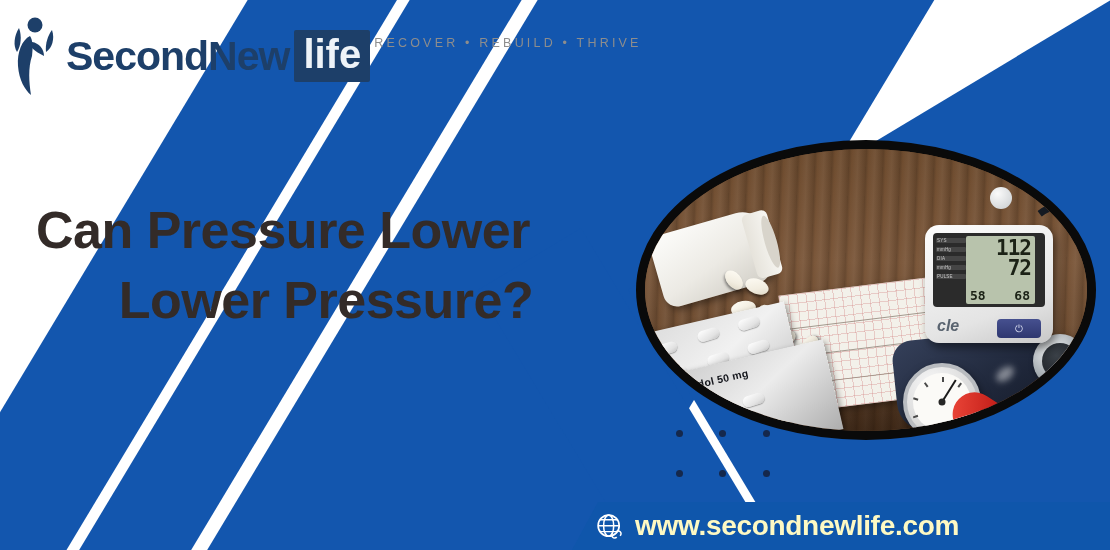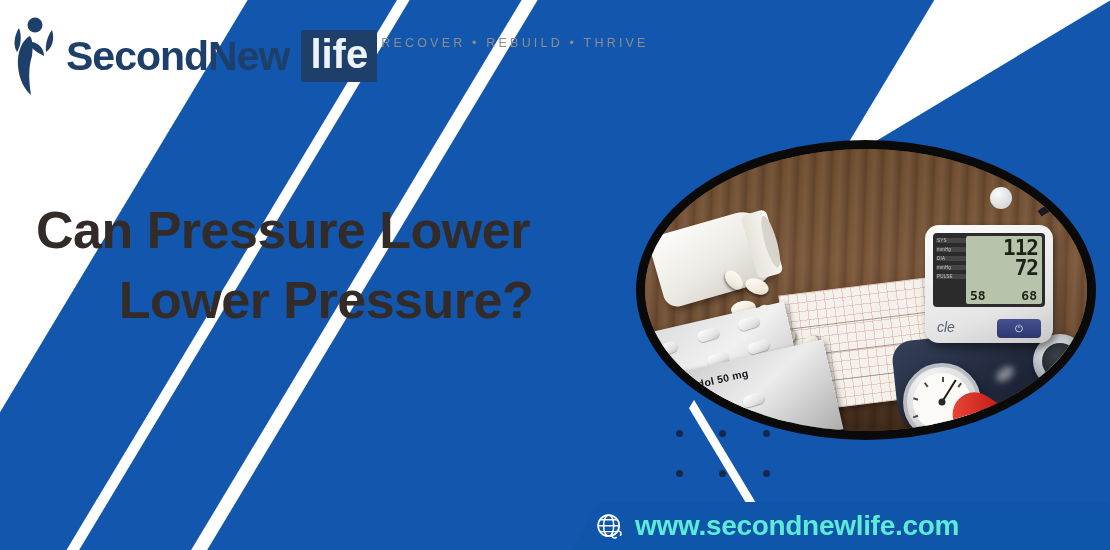--- a/index.html
+++ b/index.html
@@ -63,21 +63,21 @@
   #logo-mark{width:52px;height:80px;flex:0 0 auto;}
   #logo-text{display:flex;flex-direction:row;}
   #logo-word-row{display:flex;align-items:center;}
   #logo-secondnew{
     font-size:41px;font-weight:700;color:#1d3f69;
     letter-spacing:-1px;line-height:1;
   }
   #logo-life-box{
     background:#1d3f69;color:#eef3f8;
     font-size:40px;font-weight:600;line-height:1;
-    padding:4px 9px 8px 9px;margin-left:12px;border-radius:2px;
+    padding:4px 9px 8px 9px;margin-left:5px;border-radius:2px;
   }
   #logo-tagline{
     margin-top:6px;margin-left:4px;
     font-size:12.5px;letter-spacing:3.2px;color:#8d8d8d;font-weight:500;
     white-space:nowrap;
   }
 
   
   #headline{
     position:absolute;left:36px;top:196px;width:620px;
@@ -191,29 +191,29 @@
   }
   .bp-labels{
     width:30px;padding:5px 0 0 3px;
     display:flex;flex-direction:column;gap:4px;
   }
   .bp-labels span{
     font-size:4.5px;color:#c8c8c8;letter-spacing:.2px;
     background:#454545;border-radius:1px;padding:0 1px;
   }
   .bp-lcd{
-    flex:1;margin:3px 3px 3px 0;background:#b8c3ac;border-radius:2px;
+    flex:1;margin:3px 10px 3px 0;background:#b8c3ac;border-radius:2px;
     position:relative;font-family:"DejaVu Sans Mono", monospace;color:#1b2216;
   }
   .bp-sys{position:absolute;right:4px;top:0px;font-size:21px;font-weight:700;letter-spacing:-1px;}
   .bp-dia{position:absolute;right:4px;top:20px;font-size:21px;font-weight:700;letter-spacing:-1px;}
   .bp-p1{position:absolute;left:4px;bottom:1px;font-size:13px;font-weight:700;}
   .bp-p2{position:absolute;right:5px;bottom:1px;font-size:13px;font-weight:700;}
   .bp-brand{
-    position:absolute;left:12px;bottom:8px;font-size:14px;font-weight:400;color:#5a6470;
+    position:absolute;left:12px;bottom:8px;font-size:16px;font-weight:700;color:#5a6470;
     font-style:italic;
   }
   .bp-btn{
     position:absolute;right:12px;bottom:5px;width:44px;height:19px;border-radius:4px;
     background:linear-gradient(180deg,#46508f,#2e3770);
     display:flex;align-items:center;justify-content:center;
     color:#d8dcf0;font-size:10px;
   }
 
   
@@ -292,21 +292,21 @@
   
   #url-bar{
     position:absolute;left:572px;bottom:0;width:538px;height:48px;
     background:#0f56ab;
     display:flex;align-items:center;gap:12px;
     padding-left:24px;
     clip-path:polygon(26px 0, 100% 0, 100% 100%, 0 100%);
   }
   #globe-icon{width:27px;height:27px;flex:0 0 auto;}
   #url-text{
-    color:#5eead4;font-size:28px;font-weight:700;letter-spacing:-.3px;
+    color:#fef9c3;font-size:28px;font-weight:700;letter-spacing:-.3px;
   }
 </style>
 </head>
 <body>
 
 <div id="banner">
 
   <div class="bg-layer">
     <div class="stripe up u1"></div>
     <div class="stripe up u2"></div>

